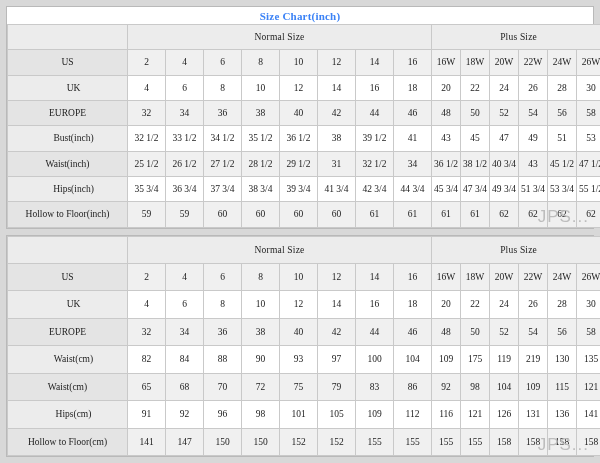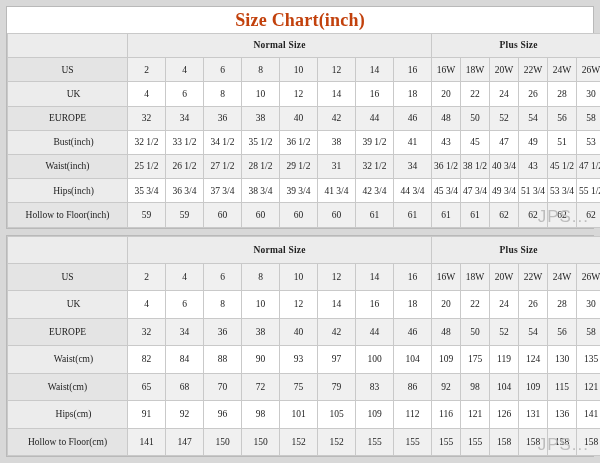--- a/index.html
+++ b/index.html
@@ -26,24 +26,24 @@
   .chart-block {
     background: #ffffff;
     border: 1px solid #b9b9b9;
     box-sizing: border-box;
     flex: 1 1 0;
     display: flex;
     flex-direction: column;
   }
   .chart-title {
     text-align: center;
-    font-size: 18px;
+    font-size: 11px;
     font-weight: bold;
     font-family: "Liberation Serif", serif;
-    color: #c2410c;
+    color: #3b82f6;
     padding: 3px 0 2px 0;
     letter-spacing: 0.2px;
   }
   table.size-table {
     border-collapse: collapse;
     width: 100%;
     table-layout: fixed;
     flex: 1 1 auto;
   }
   table.size-table td {
@@ -53,21 +53,21 @@
     font-size: 9.5px;
     color: #222;
     font-family: "Liberation Serif", serif;
     padding: 1px 0;
     line-height: 1.1;
     overflow: hidden;
     white-space: nowrap;
   }
   td.group-head {
     font-size: 12px;
-    font-weight: bold;
+    font-weight: normal;
     background: #ececec;
     color: #111;
     letter-spacing: 0.2px;
   }
   td.rowlabel {
     font-size: 11px;
     background: #ececec;
     color: #111;
     text-align: center;
   }
@@ -314,21 +314,21 @@
             <td>84</td>
             <td>88</td>
             <td>90</td>
             <td>93</td>
             <td>97</td>
             <td>100</td>
             <td>104</td>
             <td>109</td>
             <td>175</td>
             <td>119</td>
-            <td>124</td>
+            <td>219</td>
             <td>130</td>
             <td>135</td>
           </tr>
           <tr class="shade">
             <td class="rowlabel">Waist(cm)</td>
             <td>65</td>
             <td>68</td>
             <td>70</td>
             <td>72</td>
             <td>75</td>

